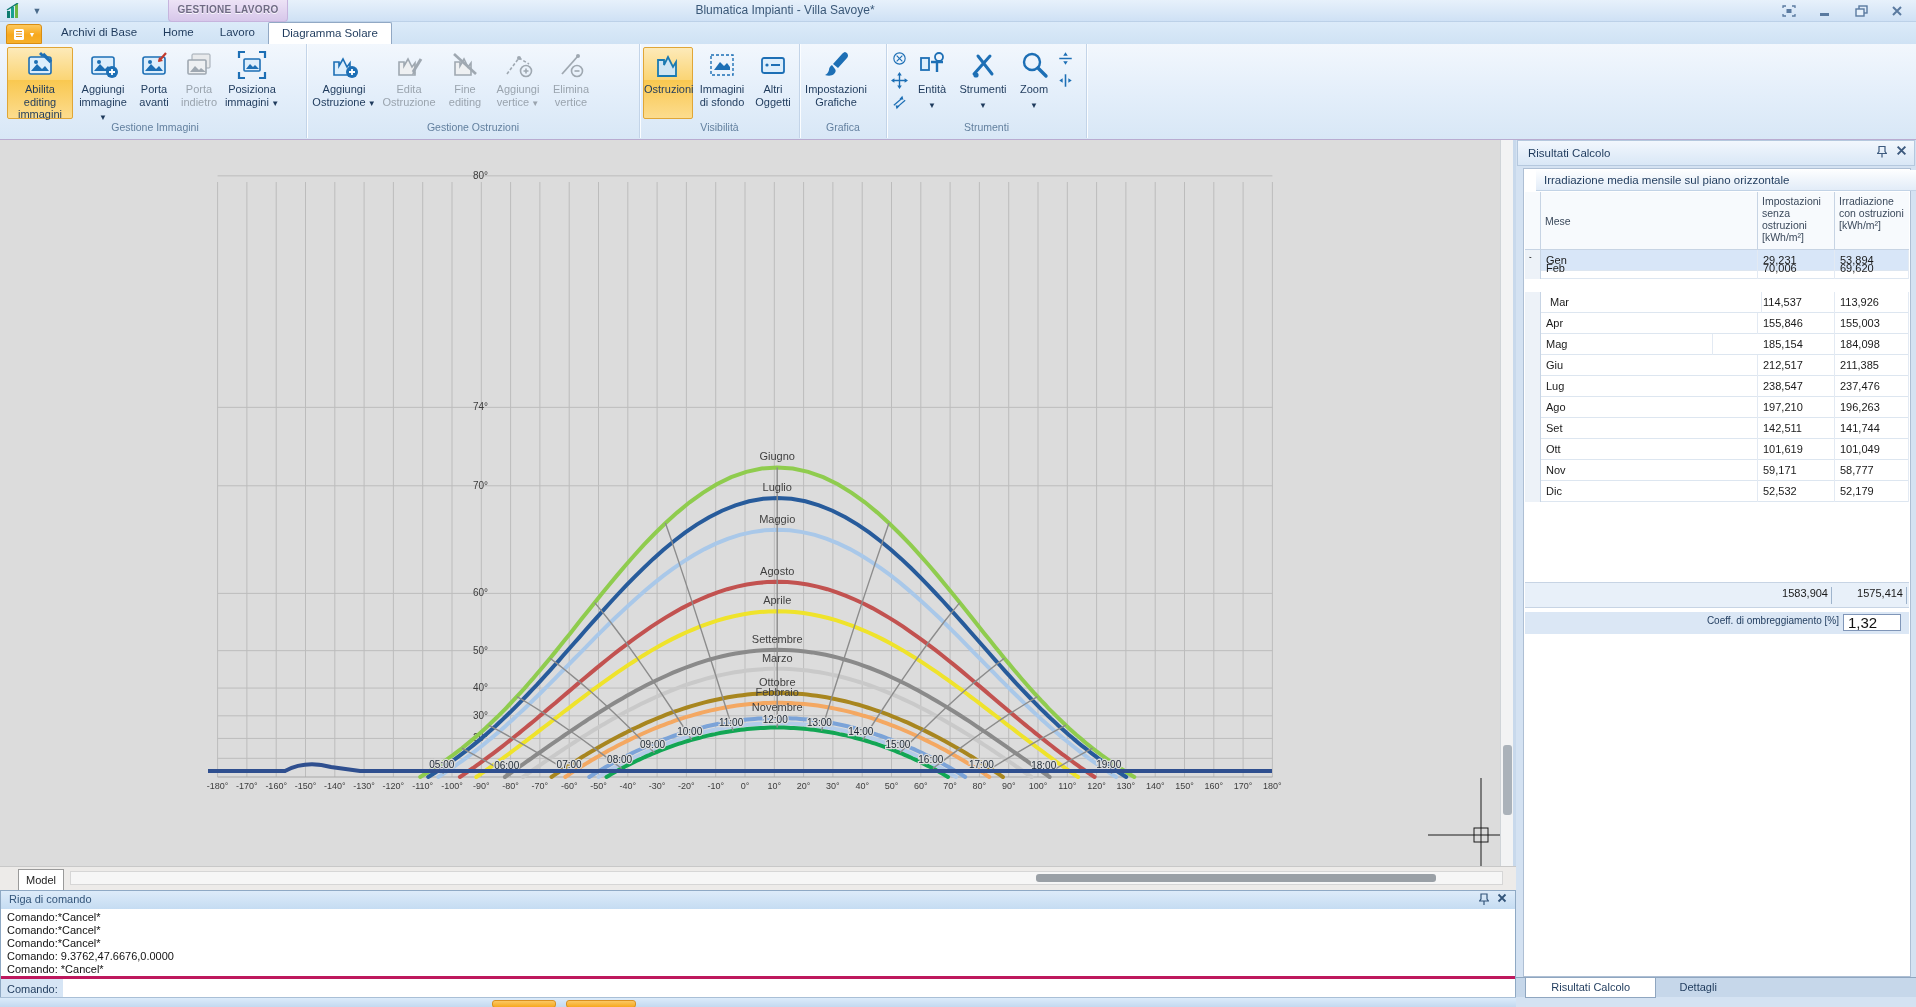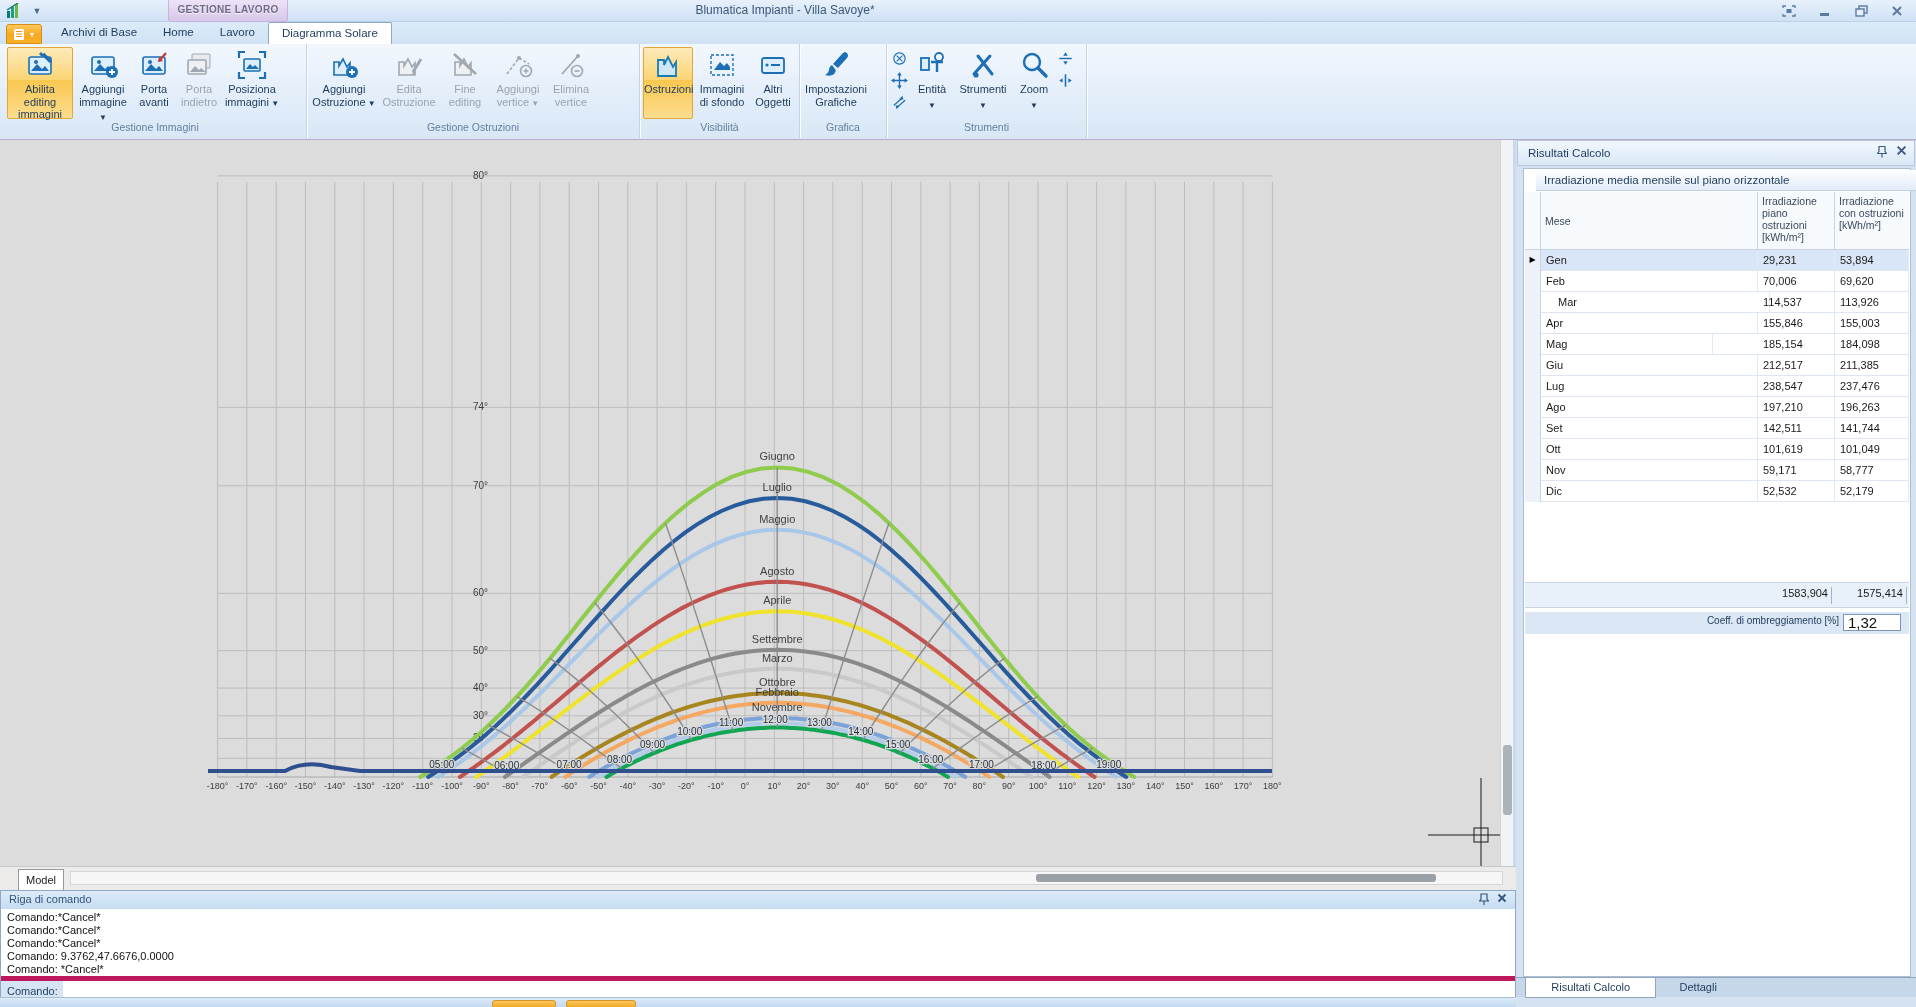--- a/index.html
+++ b/index.html
@@ -58,21 +58,21 @@
   .hscroll { position:absolute; left:70px; top:4px; width:1433px; height:14px; background:#f6f6f6; border:1px solid #d6d6d6; }
   .hthumb { position:absolute; left:965px; top:2px; width:400px; height:8px; background:#9aa0a6; border-radius:3px; }
 
   
   .cmdpanel { position:absolute; left:0; top:890px; width:1516px; height:107px; border:1px solid #8fa9c4; background:#ffffff; }
   .cmdheader { position:absolute; left:0; top:0; width:100%; height:18px;
     background:linear-gradient(#ddebf9,#c5dcf2); color:#33557a; font-size:11px; line-height:17px; padding-left:8px; }
   .cmdicons { position:absolute; right:8px; top:2px; display:flex; gap:8px; color:#33557a; }
   .cmdhistory { position:absolute; left:0; top:18px; width:100%; height:65px; overflow:hidden; padding:2px 8px 0 6px; }
   .cmdline { font-size:11px; line-height:13px; color:#111; }
-  .cmdinput { position:absolute; left:0; top:85px; width:100%; height:30px; border-top:5px solid #be185d; display:flex; }
+  .cmdinput { position:absolute; left:0; top:85px; width:100%; height:30px; border-top:3px solid #be185d; display:flex; }
   .cmdprompt { width:62px; background:#d6e5f5; color:#1e3a5c; line-height:21px; padding-left:6px; font-size:11px; }
   .cmdfield { flex:1; border:none; outline:none; font-family:"Liberation Sans",sans-serif; font-size:11px; padding-left:4px; }
 
   .statusstrip { position:absolute; left:0; top:997px; width:1516px; height:10px; background:linear-gradient(#dcebfa,#c3d9f0); border-top:1px solid #a9bfd6; }
   .statuspill { position:absolute; top:2px; height:8px; border-radius:3px; background:linear-gradient(#fbc863,#f6a81f); border:1px solid #d89020; }
 
   
   .rightpanel { position:absolute; left:1516px; top:140px; width:400px; height:867px; background:#d4e2f2; }
   .rp-header { position:absolute; left:1px; top:0; width:398px; height:26px;
     background:linear-gradient(#f2f7fd,#d9e7f6); border:1px solid #b5c8de; font-size:11.5px; line-height:24px; padding-left:10px; color:#1e3a5c; }
@@ -546,37 +546,37 @@
         </svg>
       <svg width="11" height="11" viewBox="0 0 10 10">
           <path d="M1.5 1.5l7 7M8.5 1.5l-7 7" stroke="#3d5a7e" stroke-width="1.8"></path>
         </svg>
     </div>
     <div class="rp-content">
       <div class="rp-section">Irradiazione media mensile sul piano orizzontale</div>
       <div class="rp-table" id="rtable">
         <div class="th" style="left:0;top:0;width:16px;height:58px;"></div>
         <div class="th" style="left:16px;top:0;width:217px;height:58px;line-height:52px;">Mese</div>
-        <div class="th" style="left:233px;top:0;width:77px;height:58px;">Irradiazione piano ostruzioni [kWh/m²]</div>
+        <div class="th" style="left:233px;top:0;width:77px;height:58px;">Impostazioni senza ostruzioni [kWh/m²]</div>
         <div class="th" style="left:310px;top:0;width:74px;height:58px;border-right:none;">Irradiazione con ostruzioni [kWh/m²]</div>
       <div class="trow selected" style="top: 58px;">
             <div class="tmark">▶</div>
             <div class="tcell" style="left: 16px; width: 217px;">Gen</div>
             <div class="tcell" style="left: 233px; width: 77px;">29,231</div>
             <div class="tcell" style="left: 310px; width: 74px;">53,894</div>
           </div>
-          <div class="trow" style="top: 79px; padding-left: 42px;">
+          <div class="trow" style="top: 66px; padding-left: 42px;">
             <div class="tmark"></div>
             <div class="tcell" style="left: 16px; width: 217px;">Feb</div>
             <div class="tcell" style="left: 233px; width: 77px;">70,006</div>
             <div class="tcell" style="left: 310px; width: 74px;">69,620</div>
           </div>
           <div class="trow" style="top: 100px;">
             <div class="tmark"></div>
-            <div class="tcell" style="left: 28px; width: 217px;">Mar</div>
+            <div class="tcell" style="left: 20px; width: 217px;">Mar</div>
             <div class="tcell" style="left: 233px; width: 77px;">114,537</div>
             <div class="tcell" style="left: 310px; width: 74px;">113,926</div>
           </div>
           <div class="trow" style="top: 121px;">
             <div class="tmark"></div>
             <div class="tcell" style="left: 16px; width: 217px;">Apr</div>
             <div class="tcell" style="left: 233px; width: 77px;">155,846</div>
             <div class="tcell" style="left: 310px; width: 74px;">155,003</div>
           </div>
           <div class="trow" style="top: 142px;">

